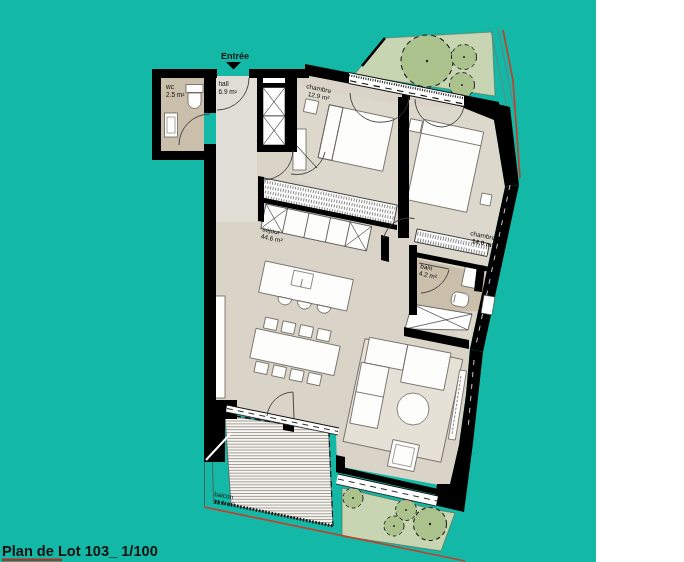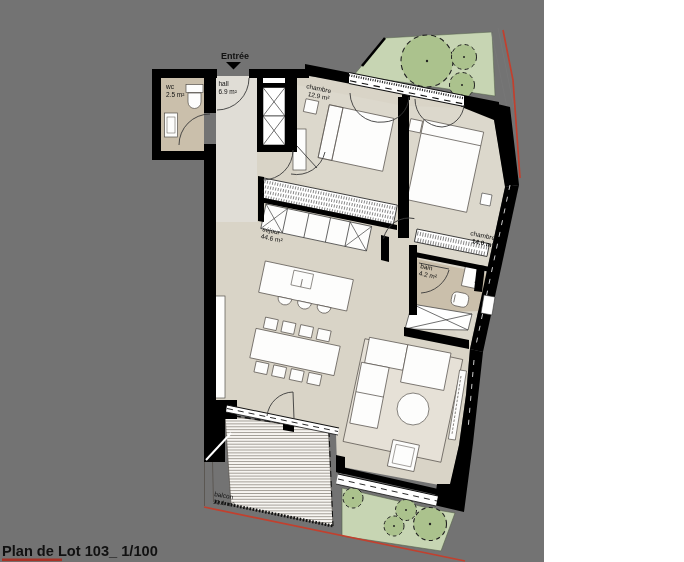--- a/index.html
+++ b/index.html
@@ -1,16 +1,16 @@
 <!DOCTYPE html>
 <html><head>
 <meta charset="utf-8">
 <style>
 html,body{margin:0;padding:0;background:#fff;}
-#page{position:relative;width:544px;height:562px;background:#737373;overflow:hidden;font-family:"Liberation Sans",sans-serif;}
+#page{position:relative;width:596px;height:562px;background:#14b8a6;overflow:hidden;font-family:"Liberation Sans",sans-serif;}
 svg{position:absolute;top:0;left:0;}
 </style>
 </head>
 <body>
 <div id="page">
 <svg width="684" height="562" viewBox="0 0 684 562">
 <defs>
 <pattern id="deck" width="4" height="2.9" patternUnits="userSpaceOnUse">
   <rect width="4" height="2.9" fill="#f7f5f1"></rect>
   <rect y="0" width="4" height="0.8" fill="#8f8a82"></rect>

